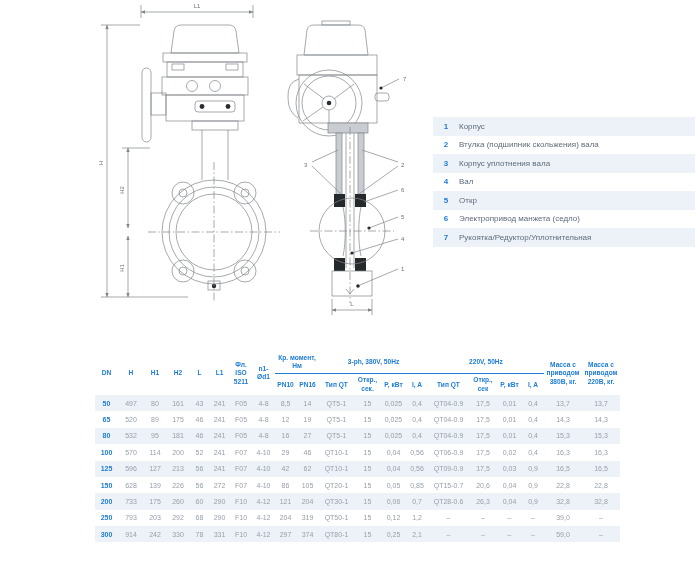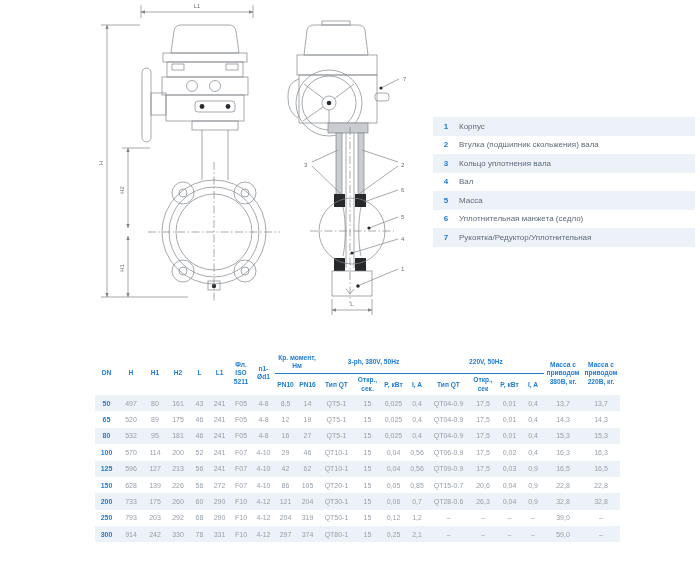--- a/index.html
+++ b/index.html
@@ -163,33 +163,33 @@
     <div class="legend-row">
       <span class="legend-num">1</span>
       <span class="legend-label">Корпус</span>
     </div>
     <div class="legend-row">
       <span class="legend-num">2</span>
       <span class="legend-label">Втулка (подшипник скольжения) вала</span>
     </div>
     <div class="legend-row">
       <span class="legend-num">3</span>
-      <span class="legend-label">Кольцо уплотнения вала</span>
+      <span class="legend-label">Корпус уплотнения вала</span>
     </div>
     <div class="legend-row">
       <span class="legend-num">4</span>
       <span class="legend-label">Вал</span>
     </div>
     <div class="legend-row">
       <span class="legend-num">5</span>
-      <span class="legend-label">Масса</span>
+      <span class="legend-label">Откр</span>
     </div>
     <div class="legend-row">
       <span class="legend-num">6</span>
-      <span class="legend-label">Уплотнительная манжета (седло)</span>
+      <span class="legend-label">Электропривод манжета (седло)</span>
     </div>
     <div class="legend-row">
       <span class="legend-num">7</span>
       <span class="legend-label">Рукоятка/Редуктор/Уплотнительная</span>
     </div>
   </div>
 
   <div class="spec">
     <table>
       <colgroup>

